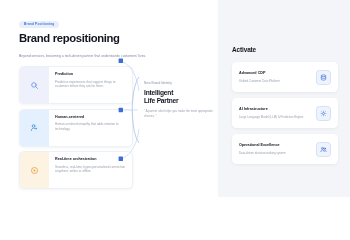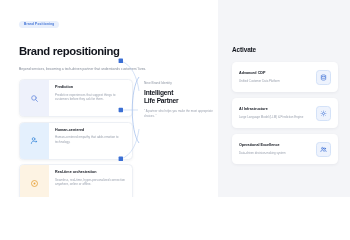--- a/index.html
+++ b/index.html
@@ -12,21 +12,21 @@
   .slide{position:relative;width:350px;height:197px;display:flex;}
 
   
   .left{position:relative;width:218px;height:197px;padding:11px 0 0 19px;box-sizing:border-box;}
 
   .badge{
     display:inline-block;background:#e8effc;color:#3b6fd4;
     font-size:3.1px;font-weight:700;letter-spacing:.22px;
     padding:2.3px 5px;border-radius:20px;line-height:1;
   }
-  .title{margin:17px 0 0 0;font-size:11.3px;font-weight:700;letter-spacing:-.35px;color:#12151d;line-height:1;}
+  .title{margin:4px 0 0 0;font-size:11.3px;font-weight:700;letter-spacing:-.35px;color:#12151d;line-height:1;}
   .subtitle{margin:10.5px 0 0 0;font-size:3.3px;color:#7e8694;letter-spacing:.06px;line-height:1;}
 
   
   .cards{margin-top:8px;display:flex;flex-direction:column;gap:4.5px;width:114px;}
   .card{
     display:flex;align-items:stretch;background:#fff;
     border:.5px solid #edf0f5;border-radius:4.5px;
     box-shadow:0 1px 3px rgba(26,35,60,.05);
     overflow:hidden;height:36px;
   }

